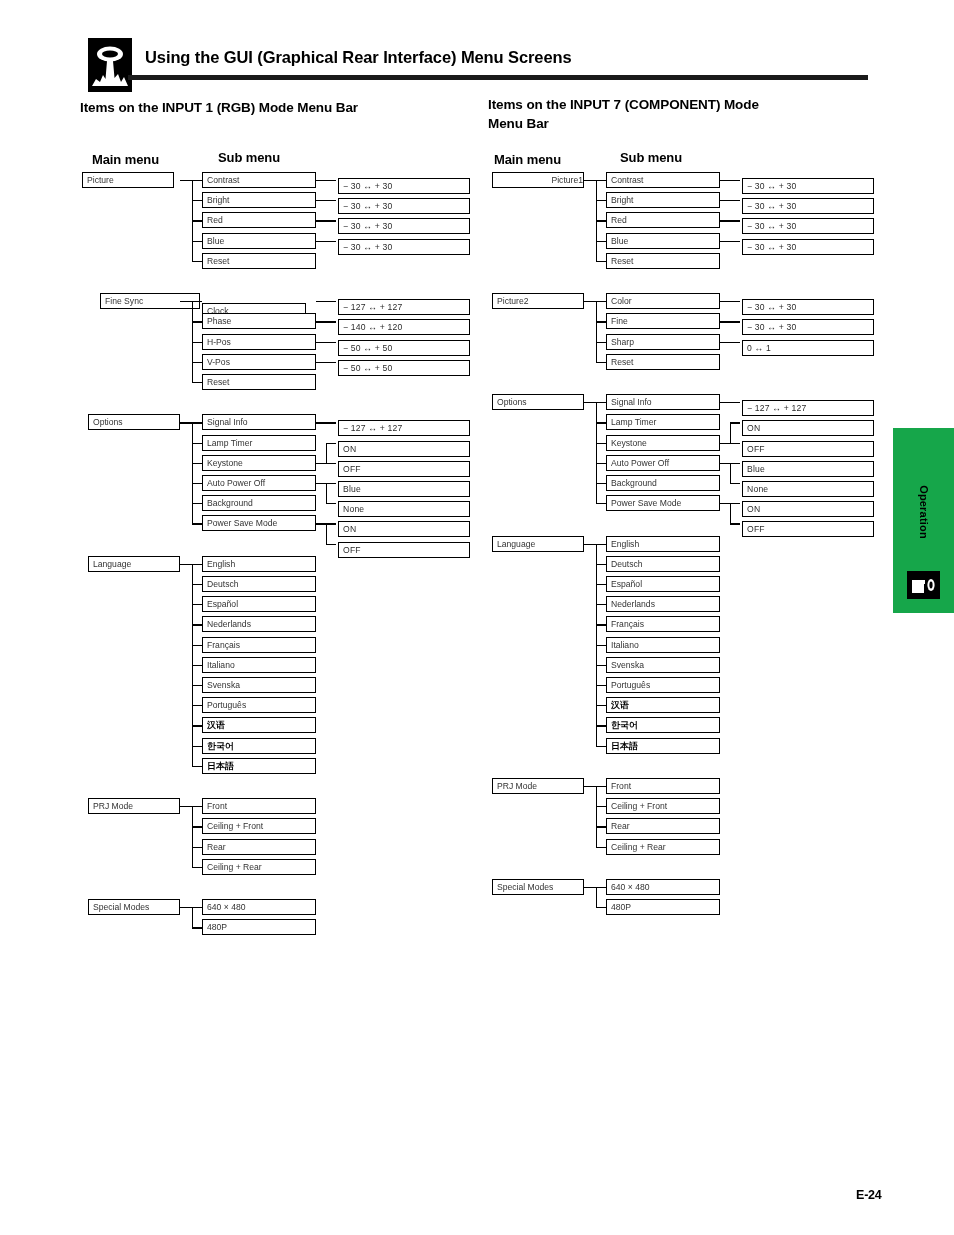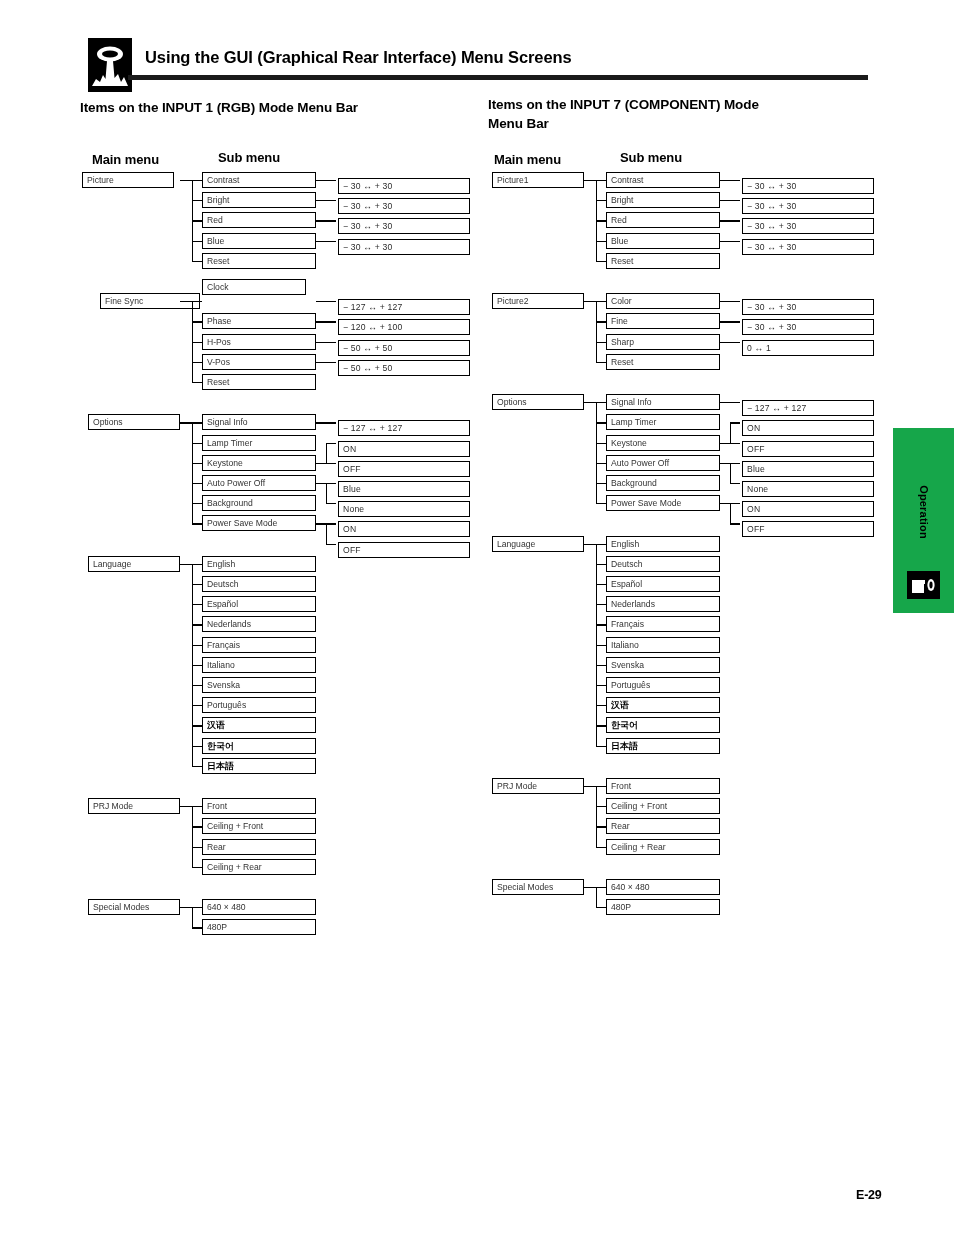--- a/index.html
+++ b/index.html
@@ -169,21 +169,21 @@
     <div class="ln-h" style="left: 192px; top: 220.4px; width: 10px;"></div>
     <div class="node" style="left: 202px; top: 212.4px; width: 114px;">Red</div>
     <div class="ln-h" style="left: 192px; top: 240.6px; width: 10px;"></div>
     <div class="node" style="left: 202px; top: 232.6px; width: 114px;">Blue</div>
     <div class="ln-h" style="left: 192px; top: 260.8px; width: 10px;"></div>
     <div class="node" style="left: 202px; top: 252.8px; width: 114px;">Reset</div>
     <div class="node" style="left: 100px; top: 293.2px; width: 100px;">Fine Sync</div>
     <div class="ln-h" style="left: 180px; top: 301.2px; width: 12px;"></div>
     <div class="ln-v" style="left: 192px; top: 301.2px; height: 80.8px;"></div>
     <div class="ln-h" style="left: 192px; top: 301.2px; width: 10px;"></div>
-    <div class="node" style="left: 202px; top: 279px; width: 104px;">Clock</div>
+    <div class="node" style="left: 202px; top: 303px; width: 104px;">Clock</div>
     <div class="ln-h" style="left: 192px; top: 321.4px; width: 10px;"></div>
     <div class="node" style="left: 202px; top: 313.4px; width: 114px;">Phase</div>
     <div class="ln-h" style="left: 192px; top: 341.6px; width: 10px;"></div>
     <div class="node" style="left: 202px; top: 333.6px; width: 114px;">H-Pos</div>
     <div class="ln-h" style="left: 192px; top: 361.8px; width: 10px;"></div>
     <div class="node" style="left: 202px; top: 353.8px; width: 114px;">V-Pos</div>
     <div class="ln-h" style="left: 192px; top: 382px; width: 10px;"></div>
     <div class="node" style="left: 202px; top: 374px; width: 114px;">Reset</div>
     <div class="node" style="left: 88px; top: 414.4px; width: 92px;">Options</div>
     <div class="ln-h" style="left: 180px; top: 422.4px; width: 12px;"></div>
@@ -241,21 +241,21 @@
     <div class="ln-v" style="left: 192px; top: 907.2px; height: 20.2px;"></div>
     <div class="ln-h" style="left: 192px; top: 907.2px; width: 10px;"></div>
     <div class="node" style="left: 202px; top: 899.2px; width: 114px;">640 × 480</div>
     <div class="ln-h" style="left: 192px; top: 927.4px; width: 10px;"></div>
     <div class="node" style="left: 202px; top: 919.4px; width: 114px;">480P</div>
     <div class="node range" style="left: 338px; top: 172px; width: 132px;">− 30 ↔ + 30</div>
     <div class="node range" style="left: 338px; top: 192.2px; width: 132px;">− 30 ↔ + 30</div>
     <div class="node range" style="left: 338px; top: 212.4px; width: 132px;">− 30 ↔ + 30</div>
     <div class="node range" style="left: 338px; top: 232.6px; width: 132px;">− 30 ↔ + 30</div>
     <div class="node range" style="left: 338px; top: 293.2px; width: 132px;">− 127 ↔ + 127</div>
-    <div class="node range" style="left: 338px; top: 313.4px; width: 132px;">− 120 ↔ + 100</div>
+    <div class="node range" style="left: 338px; top: 313.4px; width: 132px;">− 140 ↔ + 120</div>
     <div class="node range" style="left: 338px; top: 333.6px; width: 132px;">− 50 ↔ + 50</div>
     <div class="node range" style="left: 338px; top: 353.8px; width: 132px;">− 50 ↔ + 50</div>
     <div class="node range" style="left: 338px; top: 414.4px; width: 132px;">− 127 ↔ + 127</div>
     <div class="node range" style="left: 338px; top: 434.6px; width: 132px;">ON</div>
     <div class="node range" style="left: 338px; top: 454.8px; width: 132px;">OFF</div>
     <div class="node range" style="left: 338px; top: 475px; width: 132px;">Blue</div>
     <div class="node range" style="left: 338px; top: 495.2px; width: 132px;">None</div>
     <div class="node range" style="left: 338px; top: 515.4px; width: 132px;">ON</div>
     <div class="node range" style="left: 338px; top: 535.6px; width: 132px;">OFF</div>
     <div class="ln-h" style="left: 316px; top: 180px; width: 10px;"></div>
@@ -281,21 +281,21 @@
     <div class="ln-h" style="left: 326px; top: 442.6px; width: 10px;"></div>
     <div class="ln-h" style="left: 326px; top: 462.8px; width: 10px;"></div>
     <div class="ln-h" style="left: 316px; top: 483px; width: 10px;"></div>
     <div class="ln-v" style="left: 326px; top: 483px; height: 20.2px;"></div>
     <div class="ln-h" style="left: 326px; top: 483px; width: 10px;"></div>
     <div class="ln-h" style="left: 326px; top: 503.2px; width: 10px;"></div>
     <div class="ln-h" style="left: 316px; top: 523.4px; width: 10px;"></div>
     <div class="ln-v" style="left: 326px; top: 523.4px; height: 20.2px;"></div>
     <div class="ln-h" style="left: 326px; top: 523.4px; width: 10px;"></div>
     <div class="ln-h" style="left: 326px; top: 543.6px; width: 10px;"></div>
-    <div class="node" style="left: 492px; top: 172px; width: 92px;">Picture1</div>
+    <div class="node" style="left: 492px; top: 172px; width: 92px; text-align: right;">Picture1</div>
     <div class="ln-h" style="left: 584px; top: 180px; width: 12px;"></div>
     <div class="ln-v" style="left: 596px; top: 180px; height: 80.8px;"></div>
     <div class="ln-h" style="left: 596px; top: 180px; width: 10px;"></div>
     <div class="node" style="left: 606px; top: 172px; width: 114px;">Contrast</div>
     <div class="ln-h" style="left: 596px; top: 200.2px; width: 10px;"></div>
     <div class="node" style="left: 606px; top: 192.2px; width: 114px;">Bright</div>
     <div class="ln-h" style="left: 596px; top: 220.4px; width: 10px;"></div>
     <div class="node" style="left: 606px; top: 212.4px; width: 114px;">Red</div>
     <div class="ln-h" style="left: 596px; top: 240.6px; width: 10px;"></div>
     <div class="node" style="left: 606px; top: 232.6px; width: 114px;">Blue</div>
@@ -421,13 +421,13 @@
       <rect x="0" y="0" width="33" height="28" fill="#000"></rect>
       <rect x="5" y="9" width="4" height="13" fill="#fff"></rect>
       <rect x="5" y="9" width="13" height="4" fill="#fff"></rect>
       <path d="M9 13 L17 9 L17 22 L9 22 Z" fill="#fff"></path>
       <ellipse cx="24" cy="14" rx="3.6" ry="6" fill="#fff"></ellipse>
       <ellipse cx="24" cy="14" rx="1.6" ry="3.4" fill="#000"></ellipse>
     </svg>
   </div>
 </div>
 
-<div id="page-number">E-29</div>
+<div id="page-number">E-24</div>
 
 </body></html>

